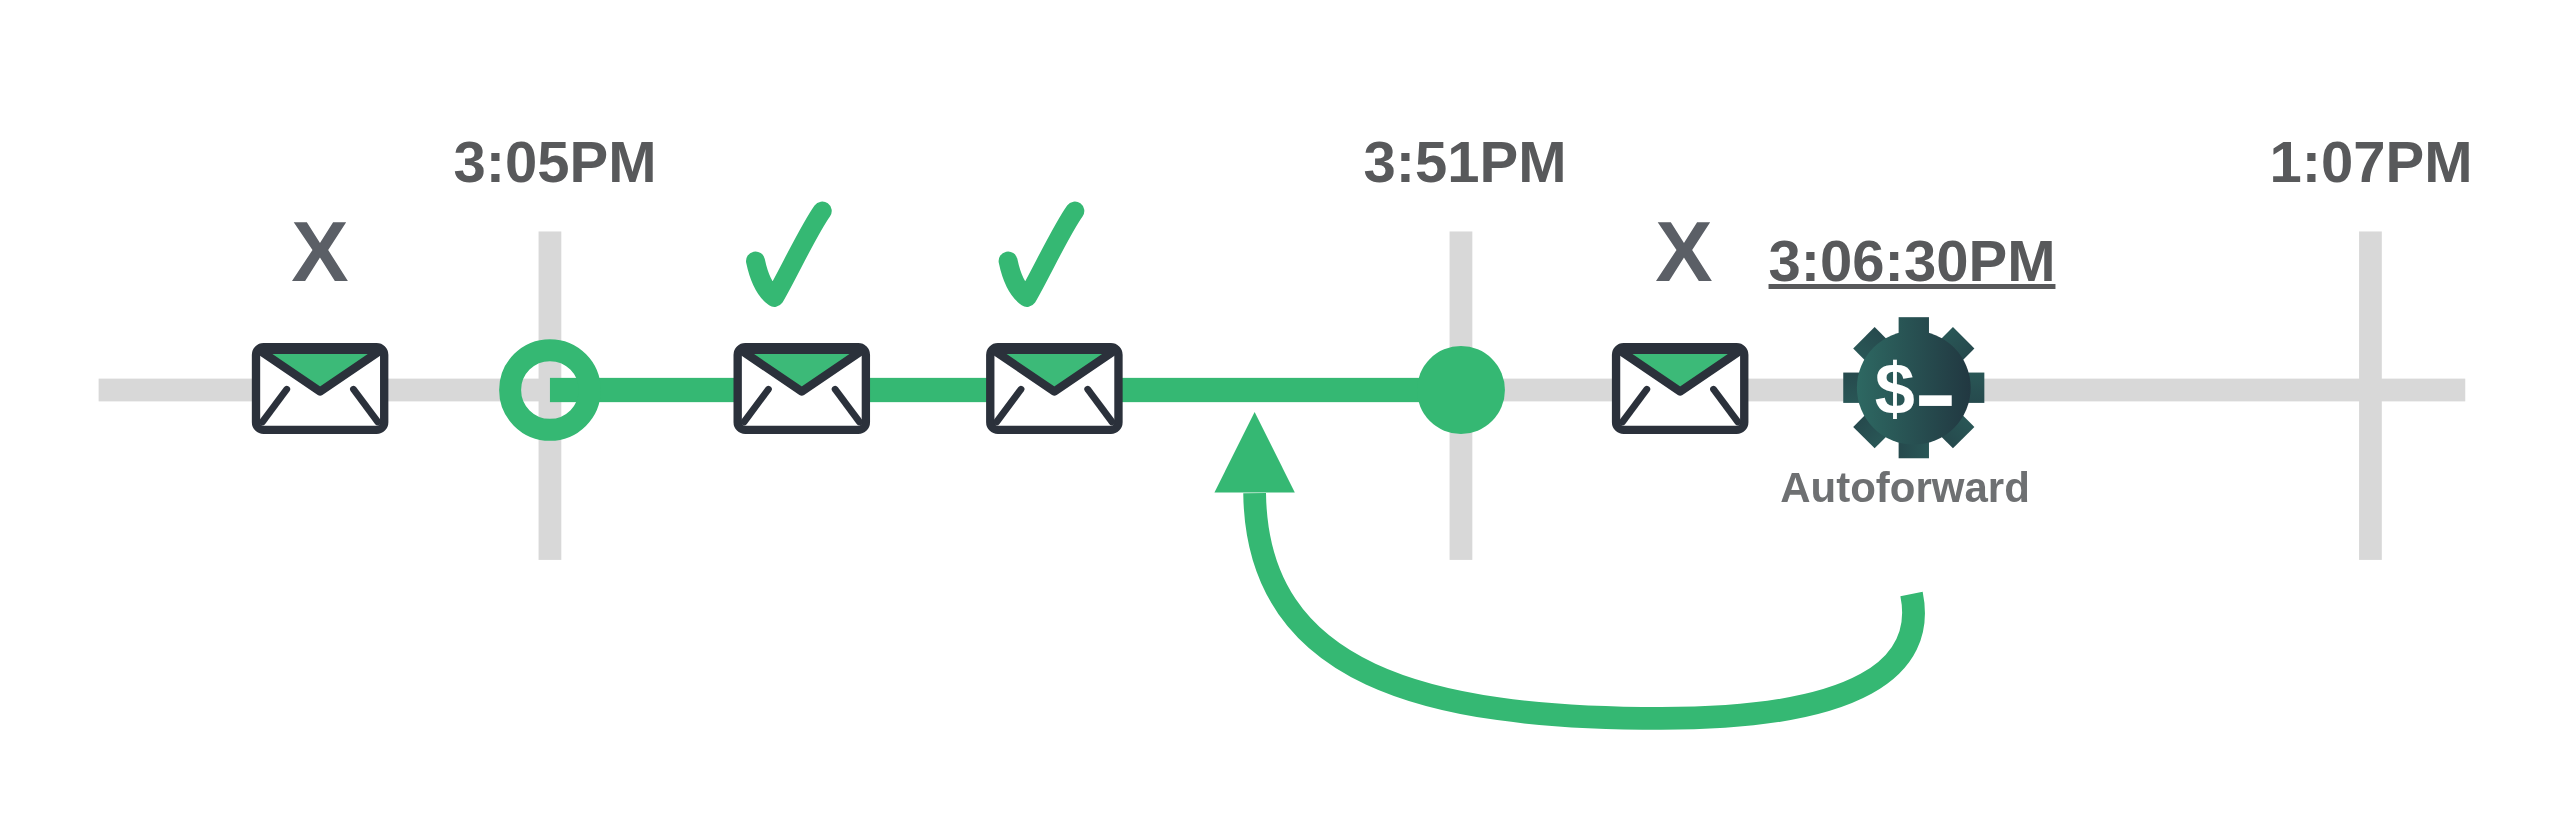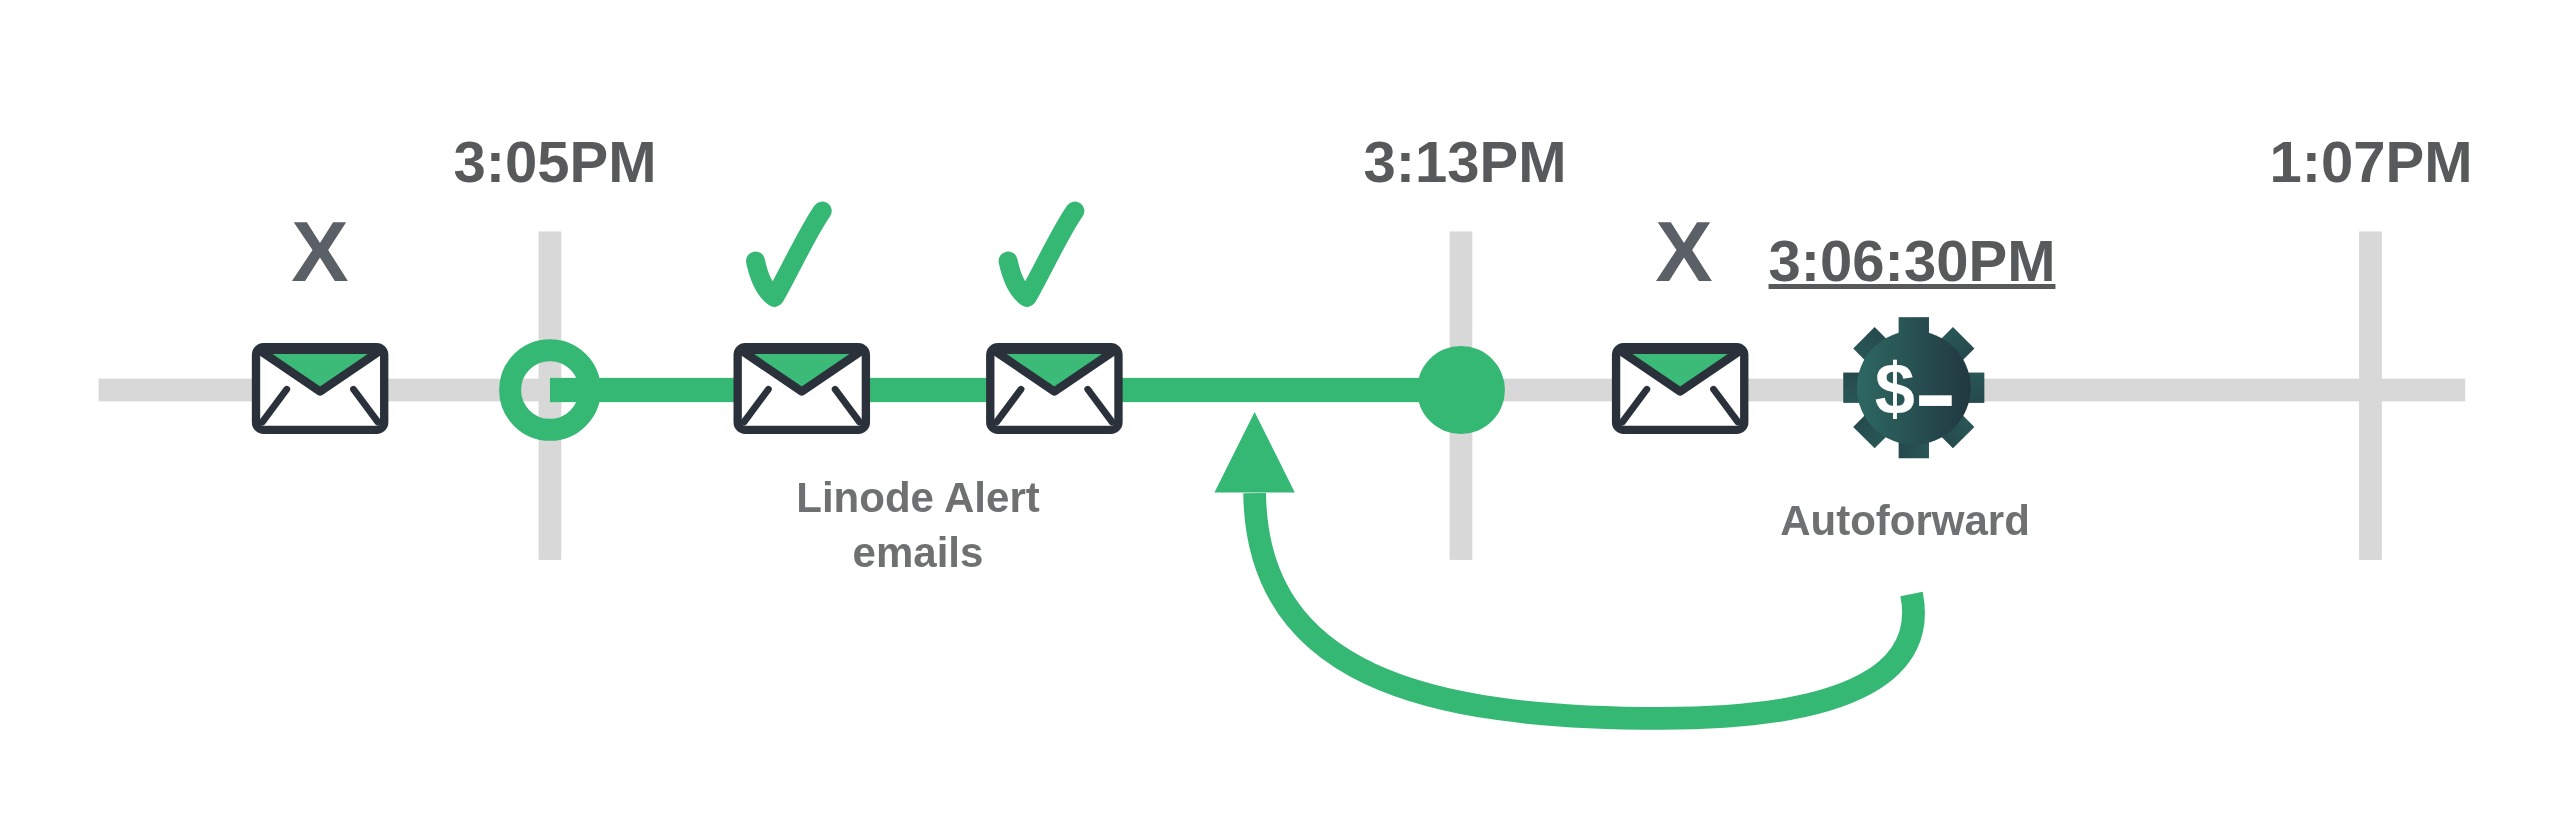--- a/index.html
+++ b/index.html
@@ -93,29 +93,25 @@
         <rect x="73" y="0" width="40" height="38" transform="rotate(270,93,93)"></rect>
         <rect x="73" y="0" width="40" height="38" transform="rotate(315,93,93)"></rect>
         <circle cx="93" cy="93" r="75"></circle>
       </g>
       <text x="68" y="127" text-anchor="middle" style="font: 700 95px 'Liberation Sans', sans-serif; fill: var(--white);">$</text>
       <rect x="100" y="103" width="43" height="14" style="fill: var(--white);"></rect>
     </g>
   </svg>
 
   <div class="txt timestamp" style="left: 555px; top: 137px;">3:05PM</div>
-  <div class="txt timestamp" style="left: 1465px; top: 137px;">3:13PM</div>
+  <div class="txt timestamp" style="left: 1465px; top: 137px;">3:51PM</div>
   <div class="txt timestamp" style="left: 2371px; top: 137px;">1:07PM</div>
   <div class="txt timestamp" style="left: 1912px; top: 236px; text-decoration: underline;">3:06:30PM</div>
 
   <div class="txt xmark" style="left: 320px; top: 206px;">X</div>
   <div class="txt xmark" style="left: 1684px; top: 206px;">X</div>
 
-  <div class="txt caption" style="left: 918px; top: 470px;">
-    <div>Linode Alert</div>
-    <div>emails</div>
-  </div>
-  <div class="txt caption" style="left: 1905px; top: 493px;">
+  <div class="txt caption" style="left: 1905px; top: 460px;">
     <div>Autoforward</div>
   </div>
 
 </div>
 
 
 </body></html>

